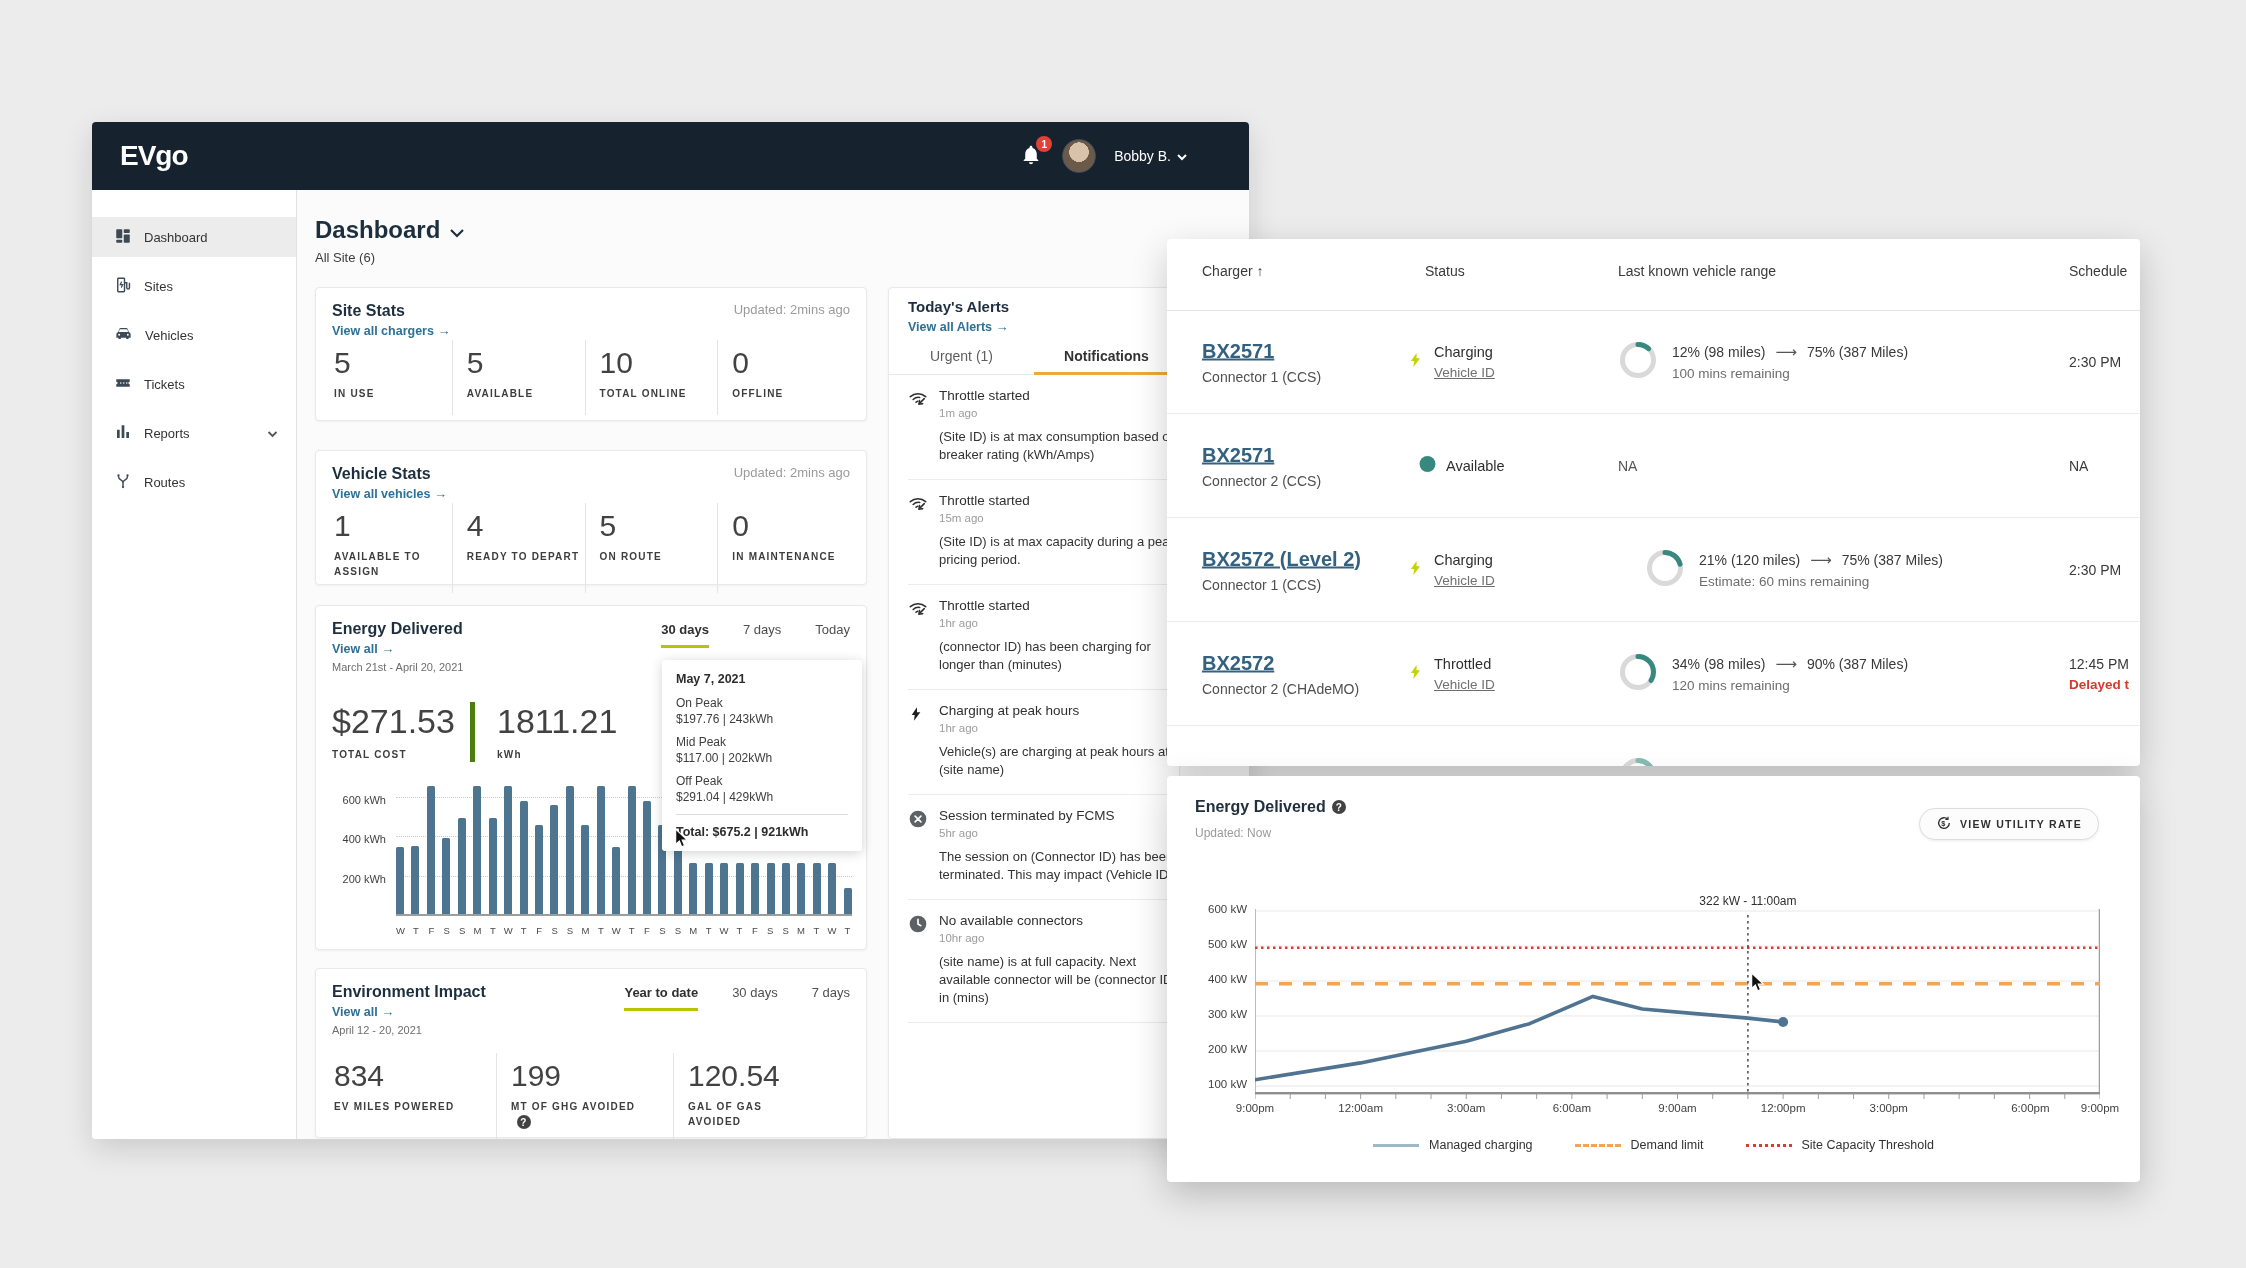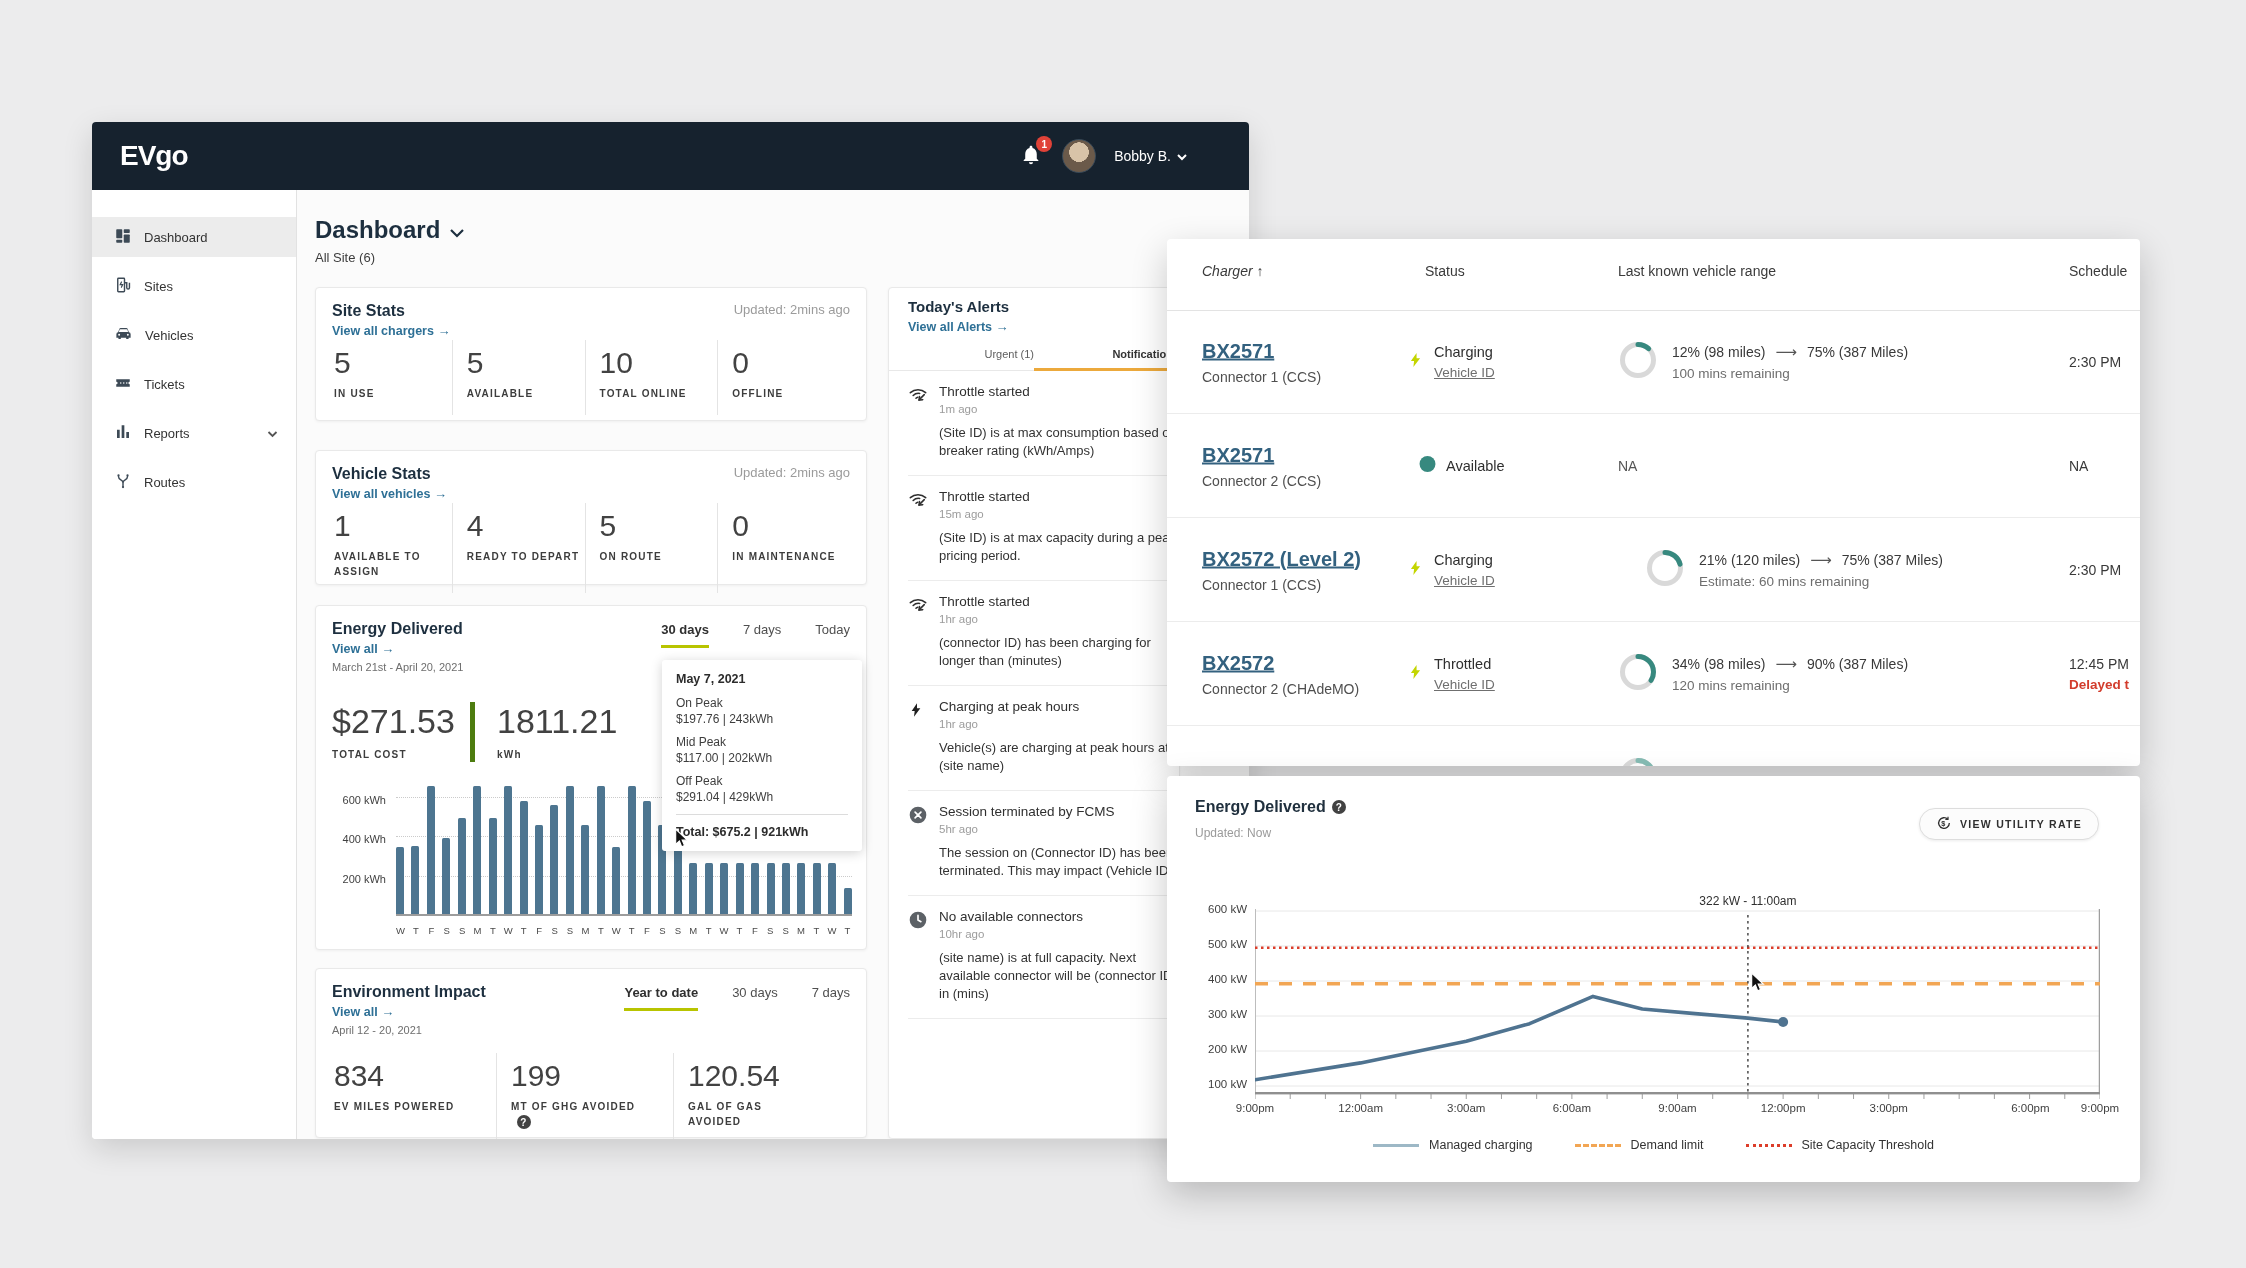--- a/index.html
+++ b/index.html
@@ -56,34 +56,34 @@
             box-shadow:0 2px 12px rgba(0,0,0,.18);padding:12px 14px;z-index:3;}
   .etooltip .tt-date{font-size:12.5px;font-weight:700;color:#2c2c2c;margin-bottom:10px;}
   .tt-row{margin-bottom:9px;}
   .tt-label{font-size:12px;color:#3e3e3e;}
   .tt-value{font-size:12px;color:#3e3e3e;margin-top:2px;}
   .tt-div{border-top:1px solid #dcdcdc;margin:10px 0;}
   .tt-total{font-size:12.5px;font-weight:700;color:#2c2c2c;}
   
   #alerts-card{left:591px;top:97px;width:292px;height:852px;padding:10px 0 0 19px;overflow:hidden;}
   .alerts-tabs{position:relative;display:flex;margin:14px 0 0 -19px;border-bottom:1px solid #e8e8e8;}
-  .alerts-tab{flex:1;text-align:right;font-size:11px;color:#5d5d5d;padding-bottom:10px;cursor:pointer;}
+  .alerts-tab{flex:1;text-align:center;font-size:14px;color:#5d5d5d;padding-bottom:10px;cursor:pointer;}
   .alerts-tab.active{font-weight:700;color:#333;}
   .amber-bar{position:absolute;left:50%;right:0;bottom:-1px;height:3px;background:#eca93c;}
   .alert-item{display:flex;gap:11px;padding:13px 0 14px 0;border-bottom:1px solid #ececec;margin-right:6px;}
   .alert-icon{flex:0 0 20px;padding-top:1px;}
   .alert-title{font-size:13.5px;color:#2f2f2f;}
   .alert-time{font-size:11.5px;color:#9c9c9c;margin-top:4px;}
   .alert-body{font-size:13px;color:#333;line-height:1.42;margin-top:9px;width:239px;}
   
   #table-overlay{position:absolute;left:1167px;top:239px;width:973px;height:527px;background:#fff;border-radius:4px;
                  box-shadow:0 12px 36px rgba(0,0,0,.2);overflow:hidden;z-index:5;}
   .t-head{position:absolute;left:0;top:0;right:0;height:71px;border-bottom:1px solid #e3e3e3;}
   .t-col{position:absolute;top:24px;font-size:14px;color:#3a3a3a;font-weight:500;}
-  .c1{left:35px;font-style:italic;} .c2{left:258px;} .c3{left:451px;} .c4{left:902px;}
+  .c1{left:35px;} .c2{left:258px;} .c3{left:451px;} .c4{left:902px;}
   #charger-rows .t-row{position:relative;height:103px;border-bottom:1px solid #ececec;}
   .cell{position:absolute;top:50%;transform:translateY(-50%);}
   .chg-id{font-size:20px;font-weight:700;color:#33617f;text-decoration:underline;cursor:pointer;}
   .chg-conn{font-size:14px;color:#4f4f4f;margin-top:6px;}
   .status-wrap{display:flex;align-items:center;gap:10px;}
   .status-text{font-size:14.5px;color:#2f2f2f;}
   .veh-link{font-size:13.5px;color:#6f6f6f;text-decoration:underline;margin-top:5px;cursor:pointer;}
   .range-wrap{display:flex;align-items:center;gap:14px;}
   .range-l1{font-size:14px;color:#393939;display:flex;align-items:center;gap:10px;}
   .range-arr{color:#555;font-size:15px;}

